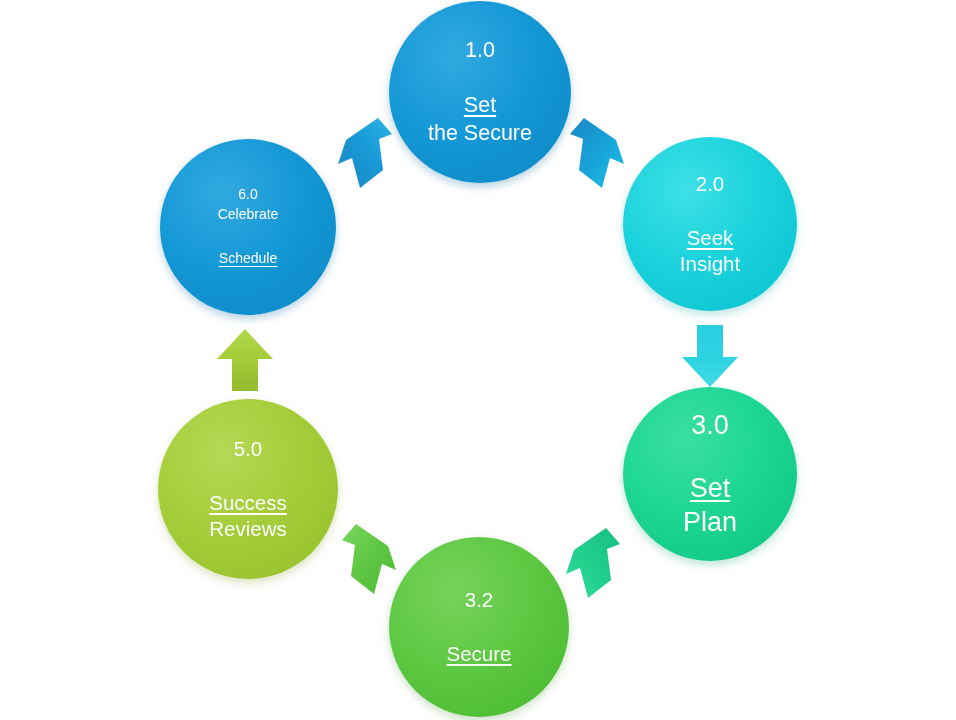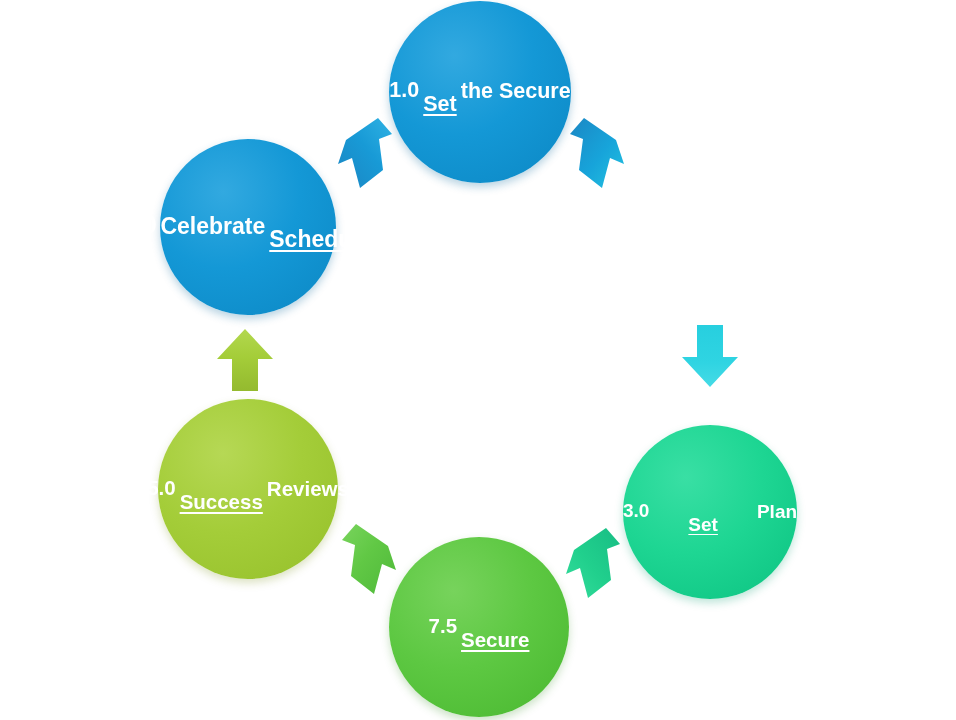--- a/index.html
+++ b/index.html
@@ -19,28 +19,27 @@
     width: 956px;
     height: 720px;
     background: #ffffff;
   }
 
   
   .node {
     position: absolute;
     border-radius: 50%;
     display: flex;
-    flex-direction: row;
+    flex-direction: column;
     align-items: center;
     justify-content: center;
     text-align: center;
     color: #ffffff;
     line-height: 1.28;
     box-sizing: border-box;
-    font-weight: bold;
     -webkit-font-smoothing: antialiased;
   }
   .node .ln {
     display: block;
     white-space: nowrap;
     padding: 0 2px;
   }
   .node .ln.u {
     text-decoration: underline;
     text-underline-offset: 3px;
@@ -57,42 +56,41 @@
     background: radial-gradient(circle at 36% 30%, #32a9e0 0%, #1498d6 46%, #0f8ecb 78%, #1a7fb5 100%);
     box-shadow: 0 4px 9px rgba(20,110,160,0.30);
   }
   #node-2 {
     left: 623px; top: 137px; width: 174px; height: 174px;
     font-size: 20.5px;
     background: radial-gradient(circle at 36% 30%, #3ee0e6 0%, #1bd2dc 46%, #10c8d4 78%, #16b2c2 100%);
     box-shadow: 0 4px 9px rgba(20,160,170,0.28);
   }
   #node-3 {
-    left: 623px; top: 425px; width: 174px; height: 174px;
-    font-size: 19px;
+    left: 623px; top: 387px; width: 174px; height: 174px;
+    font-size: 27px;
     background: radial-gradient(circle at 36% 30%, #39dfa4 0%, #1ed693 46%, #13ca88 78%, #18b47e 100%);
     box-shadow: 0 4px 9px rgba(20,160,120,0.28);
-    gap: 35px;
   }
   #node-4 {
     left: 389px; top: 537px; width: 180px; height: 180px;
     font-size: 20.5px;
     background: radial-gradient(circle at 36% 30%, #77d35c 0%, #5dc842 46%, #51be37 78%, #4da83a 100%);
     box-shadow: 0 4px 9px rgba(70,150,50,0.28);
   }
   #node-5 {
     left: 158px; top: 399px; width: 180px; height: 180px;
     font-size: 20.5px;
     background: radial-gradient(circle at 36% 30%, #b6d855 0%, #a4cd39 46%, #9bc530 78%, #93b936 100%);
     box-shadow: 0 4px 9px rgba(130,150,40,0.28);
     justify-content: center;
   }
   #node-6 {
     left: 160px; top: 139px; width: 176px; height: 176px;
-    font-size: 23px;
+    font-size: 14px;
     background: radial-gradient(circle at 36% 30%, #32a9e0 0%, #1498d6 46%, #0f8ecb 78%, #1a7fb5 100%);
     box-shadow: 0 4px 9px rgba(20,110,160,0.30);
   }
 
   
   .arrow {
     position: absolute;
   }
   .arrow svg { display: block; overflow: visible; }
 
@@ -107,29 +105,34 @@
 <body>
 
 <div id="canvas">
 
   <div class="node" id="node-1">
     <span class="ln num">1.0</span>
     <span class="ln u">Set</span>
     <span class="ln">the Secure</span>
   </div>
 
+  <div class="node" id="node-2">
+    <span class="ln num">2.0</span>
+    <span class="ln u">Seek</span>
+    <span class="ln">Insight</span>
+  </div>
 
   <div class="node" id="node-3">
     <span class="ln num">3.0</span>
     <span class="ln u">Set</span>
     <span class="ln">Plan</span>
   </div>
 
   <div class="node" id="node-4">
-    <span class="ln num">7.5</span>
+    <span class="ln num">3.2</span>
     <span class="ln u">Secure</span>
   </div>
 
   <div class="node" id="node-5">
     <span class="ln num">5.0</span>
     <span class="ln u">Success</span>
     <span class="ln">Reviews</span>
   </div>
 
   <div class="node" id="node-6">

